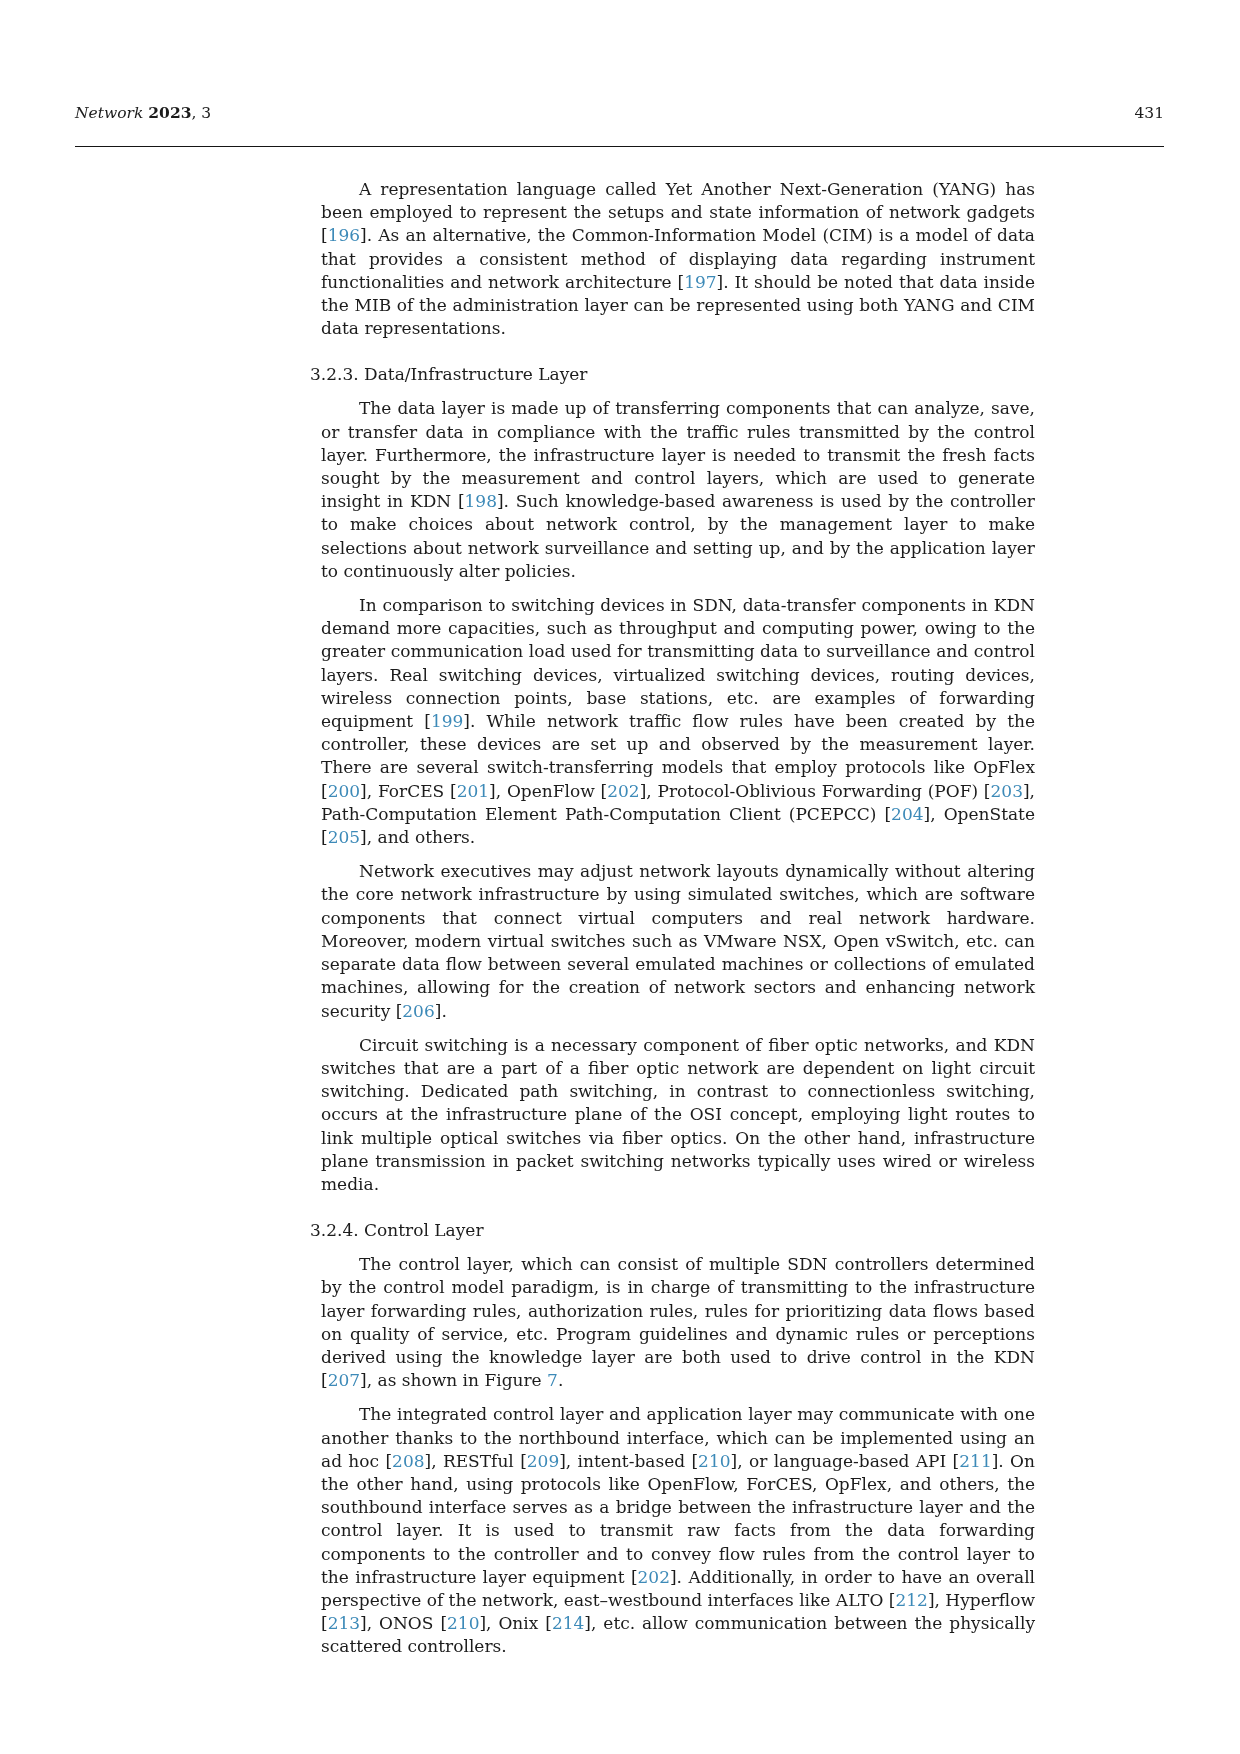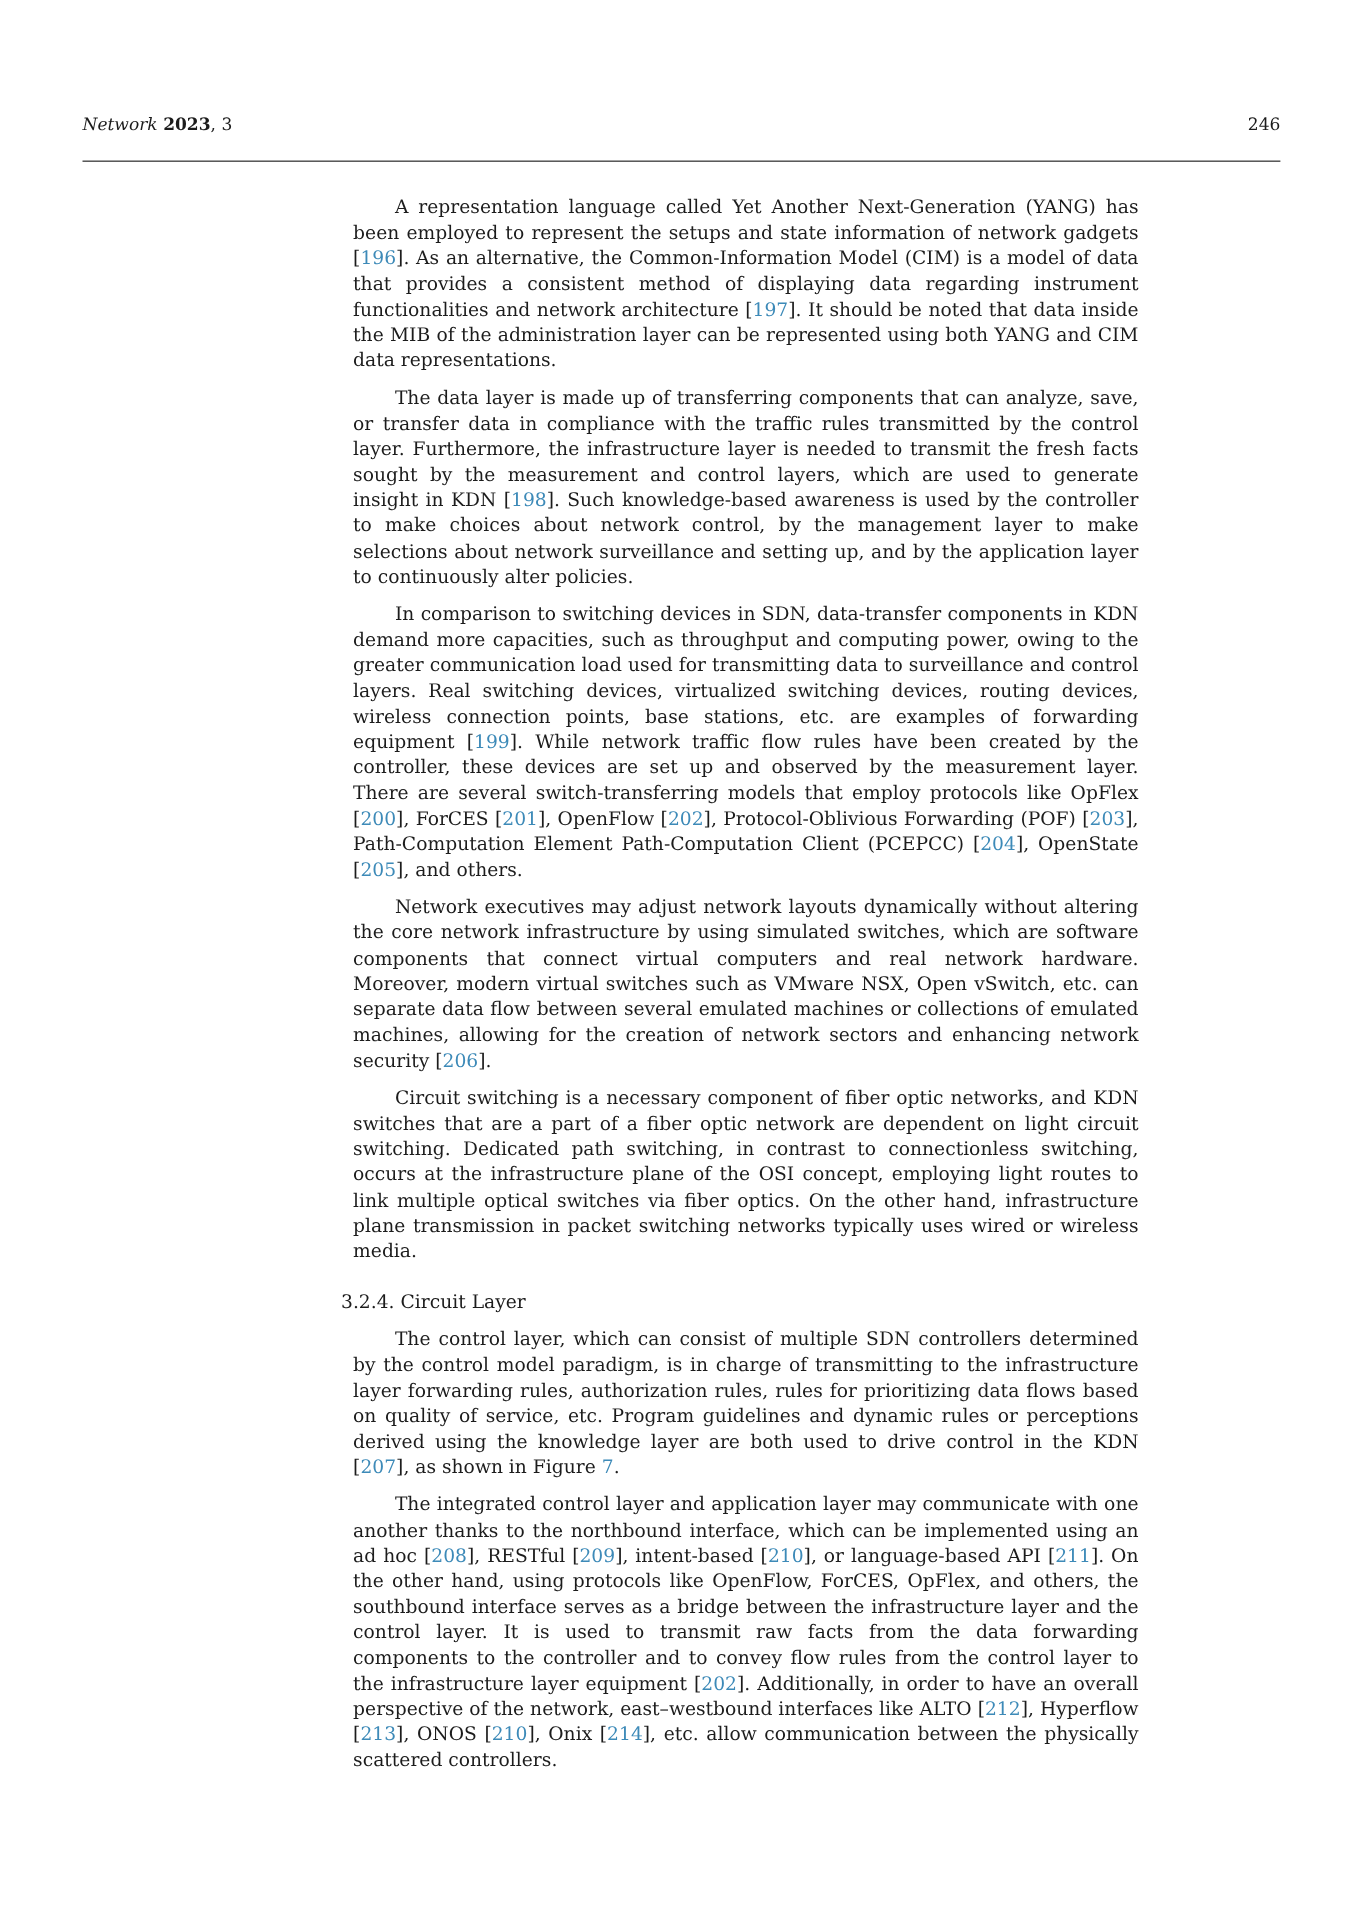--- a/index.html
+++ b/index.html
@@ -67,29 +67,30 @@
 <body>
 
 <div class="page">
 
   <div class="page-header">
     <div>
       <span class="journal-name">Network</span>
       <span> </span>
       <span class="journal-year">2023</span><span class="journal-issue">, 3</span>
     </div>
-    <div class="page-number">246</div>
+    <div class="page-number">431</div>
   </div>
 
   <hr class="header-rule">
 
   <div class="article-body">
       <p class="para">A representation language called Yet Another Next-Generation (YANG) has been employed to represent the setups and state information of network gadgets [<span class="cite">196</span>]. As an alternative, the Common-Information Model (CIM) is a model of data that provides a consistent method of displaying data regarding instrument functionalities and network architecture [<span class="cite">197</span>]. It should be noted that data inside the MIB of the administration layer can be represented using both YANG and CIM data representations.</p>
+      <h3 class="section-heading">3.2.3. Data/Infrastructure Layer</h3>
       <p class="para">The data layer is made up of transferring components that can analyze, save, or transfer data in compliance with the traffic rules transmitted by the control layer. Furthermore, the infrastructure layer is needed to transmit the fresh facts sought by the measurement and control layers, which are used to generate insight in KDN [<span class="cite">198</span>]. Such knowledge-based awareness is used by the controller to make choices about network control, by the management layer to make selections about network surveillance and setting up, and by the application layer to continuously alter policies.</p>
       <p class="para">In comparison to switching devices in SDN, data-transfer components in KDN demand more capacities, such as throughput and computing power, owing to the greater communication load used for transmitting data to surveillance and control layers. Real switching devices, virtualized switching devices, routing devices, wireless connection points, base stations, etc. are examples of forwarding equipment [<span class="cite">199</span>]. While network traffic flow rules have been created by the controller, these devices are set up and observed by the measurement layer. There are several switch-transferring models that employ protocols like OpFlex [<span class="cite">200</span>], ForCES [<span class="cite">201</span>], OpenFlow [<span class="cite">202</span>], Protocol-Oblivious Forwarding (POF) [<span class="cite">203</span>], Path-Computation Element Path-Computation Client (PCEPCC) [<span class="cite">204</span>], OpenState [<span class="cite">205</span>], and others.</p>
       <p class="para">Network executives may adjust network layouts dynamically without altering the core network infrastructure by using simulated switches, which are software components that connect virtual computers and real network hardware. Moreover, modern virtual switches such as VMware NSX, Open vSwitch, etc. can separate data flow between several emulated machines or collections of emulated machines, allowing for the creation of network sectors and enhancing network security [<span class="cite">206</span>].</p>
       <p class="para">Circuit switching is a necessary component of fiber optic networks, and KDN switches that are a part of a fiber optic network are dependent on light circuit switching. Dedicated path switching, in contrast to connectionless switching, occurs at the infrastructure plane of the OSI concept, employing light routes to link multiple optical switches via fiber optics. On the other hand, infrastructure plane transmission in packet switching networks typically uses wired or wireless media.</p>
-      <h3 class="section-heading">3.2.4. Circuit Layer</h3>
+      <h3 class="section-heading">3.2.4. Control Layer</h3>
       <p class="para">The control layer, which can consist of multiple SDN controllers determined by the control model paradigm, is in charge of transmitting to the infrastructure layer forwarding rules, authorization rules, rules for prioritizing data flows based on quality of service, etc. Program guidelines and dynamic rules or perceptions derived using the knowledge layer are both used to drive control in the KDN [<span class="cite">207</span>], as shown in Figure <span class="cite">7</span>.</p>
       <p class="para">The integrated control layer and application layer may communicate with one another thanks to the northbound interface, which can be implemented using an ad hoc [<span class="cite">208</span>], RESTful [<span class="cite">209</span>], intent-based [<span class="cite">210</span>], or language-based API [<span class="cite">211</span>]. On the other hand, using protocols like OpenFlow, ForCES, OpFlex, and others, the southbound interface serves as a bridge between the infrastructure layer and the control layer. It is used to transmit raw facts from the data forwarding components to the controller and to convey flow rules from the control layer to the infrastructure layer equipment [<span class="cite">202</span>]. Additionally, in order to have an overall perspective of the network, east–westbound interfaces like ALTO [<span class="cite">212</span>], Hyperflow [<span class="cite">213</span>], ONOS [<span class="cite">210</span>], Onix [<span class="cite">214</span>], etc. allow communication between the physically scattered controllers.</p>
     </div>
 
 </div>
 
 </body></html>

